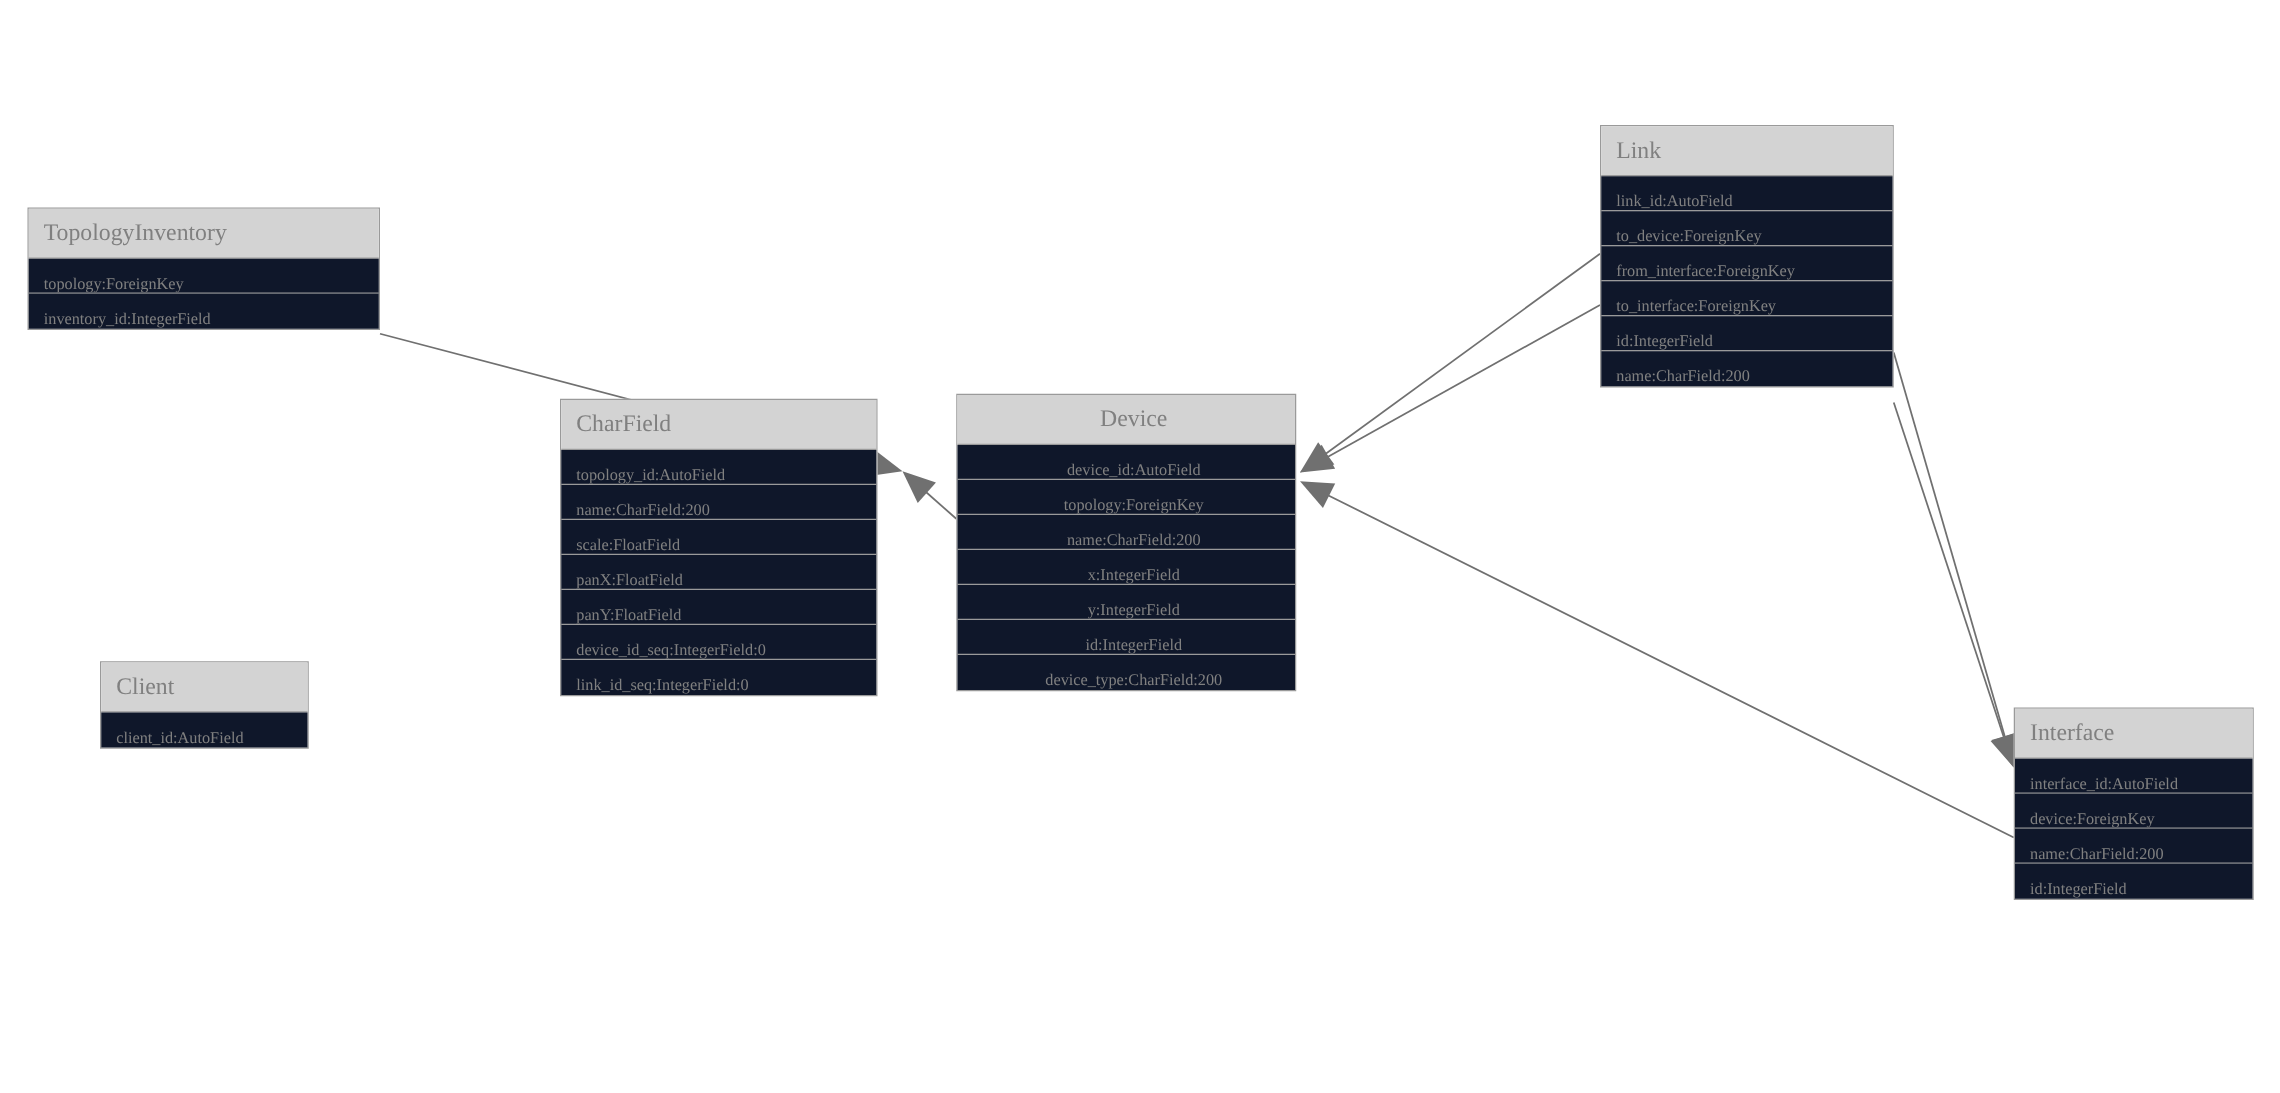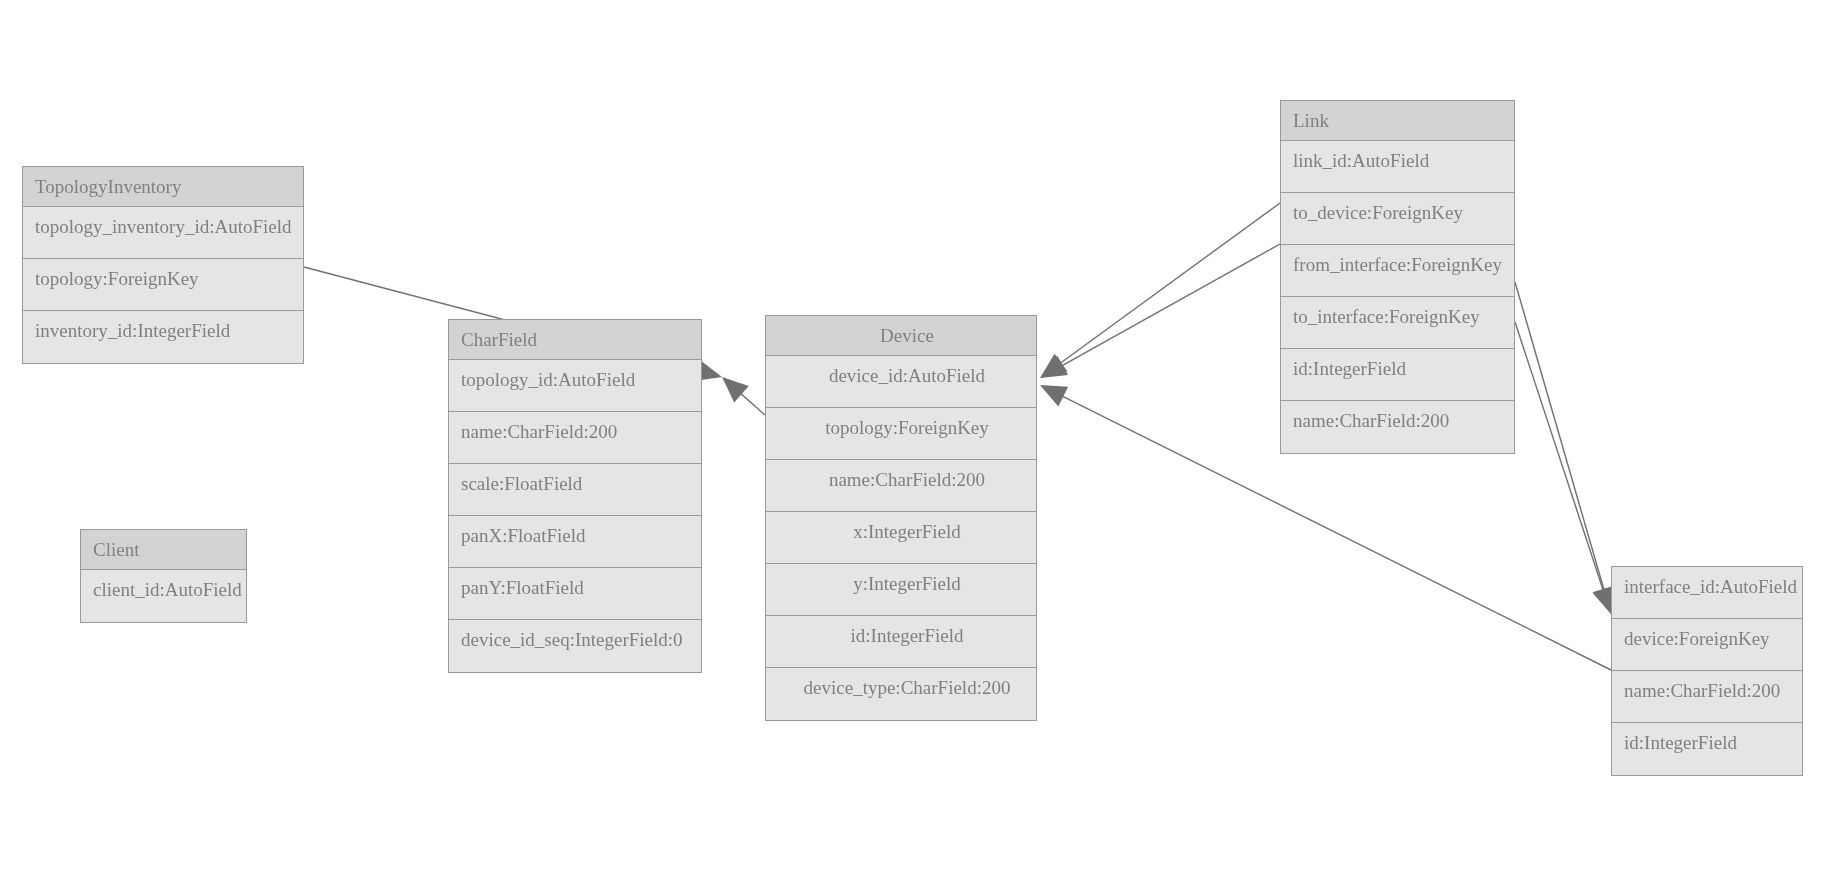--- a/index.html
+++ b/index.html
@@ -37,26 +37,26 @@
     color: #808080;
     font-size: 19px;
     line-height: 39px;
     height: 40px;
     padding-left: 12px;
     white-space: nowrap;
     overflow: hidden;
   }
   .entity-field {
     box-sizing: border-box;
-    background: #e5e5e5;
+    background: #0f172a;
     border-bottom: 1px solid #9a9a9a;
     color: #808080;
-    font-size: 19px;
+    font-size: 13px;
     line-height: 39px;
-    height: 52px;
+    height: 28px;
     padding-left: 12px;
     white-space: nowrap;
     overflow: hidden;
   }
   .entity-field:last-child {
     border-bottom: none;
   }
 </style>
 </head>
 <body>
@@ -80,36 +80,36 @@
         <polygon points="1040,378 1057.3388208373906,355.72074301129254 1068.0637146327383,374.92950801788555"></polygon>
         <polygon points="1040,385 1068.175703175241,386.7691101098296 1058.3507958336716,406.45339815206205"></polygon>
         <polygon points="1611,614 1593.2106958089,592.0787624346499 1614.3448984458216,585.9676676962629"></polygon>
         <polygon points="1611,614 1592.4299094190983,592.736140147727 1613.3293946839394,585.8650764990122"></polygon>
       </g>
   </svg>
 
   <div id="entities-layer">
       <div class="entity" style="left: 22px; top: 166px; width: 282px;">
         <div class="entity-header">TopologyInventory</div>
-        <div class="entity-field">topology_inventory_id:AutoField</div>
         <div class="entity-field">topology:ForeignKey</div>
         <div class="entity-field">inventory_id:IntegerField</div>
       </div>
       <div class="entity" style="left: 80px; top: 529px; width: 167px;">
         <div class="entity-header">Client</div>
         <div class="entity-field">client_id:AutoField</div>
       </div>
       <div class="entity" style="left: 448px; top: 319px; width: 254px;">
         <div class="entity-header">CharField</div>
         <div class="entity-field">topology_id:AutoField</div>
         <div class="entity-field">name:CharField:200</div>
         <div class="entity-field">scale:FloatField</div>
         <div class="entity-field">panX:FloatField</div>
         <div class="entity-field">panY:FloatField</div>
         <div class="entity-field">device_id_seq:IntegerField:0</div>
+        <div class="entity-field">link_id_seq:IntegerField:0</div>
       </div>
       <div class="entity" style="left: 765px; top: 315px; width: 272px; text-align: center;">
         <div class="entity-header">Device</div>
         <div class="entity-field">device_id:AutoField</div>
         <div class="entity-field">topology:ForeignKey</div>
         <div class="entity-field">name:CharField:200</div>
         <div class="entity-field">x:IntegerField</div>
         <div class="entity-field">y:IntegerField</div>
         <div class="entity-field">id:IntegerField</div>
         <div class="entity-field">device_type:CharField:200</div>
@@ -117,20 +117,21 @@
       <div class="entity" style="left: 1280px; top: 100px; width: 235px;">
         <div class="entity-header">Link</div>
         <div class="entity-field">link_id:AutoField</div>
         <div class="entity-field">to_device:ForeignKey</div>
         <div class="entity-field">from_interface:ForeignKey</div>
         <div class="entity-field">to_interface:ForeignKey</div>
         <div class="entity-field">id:IntegerField</div>
         <div class="entity-field">name:CharField:200</div>
       </div>
       <div class="entity" style="left: 1611px; top: 566px; width: 192px;">
+        <div class="entity-header">Interface</div>
         <div class="entity-field">interface_id:AutoField</div>
         <div class="entity-field">device:ForeignKey</div>
         <div class="entity-field">name:CharField:200</div>
         <div class="entity-field">id:IntegerField</div>
       </div>
     </div>
 
 </div>
 
 </body></html>

